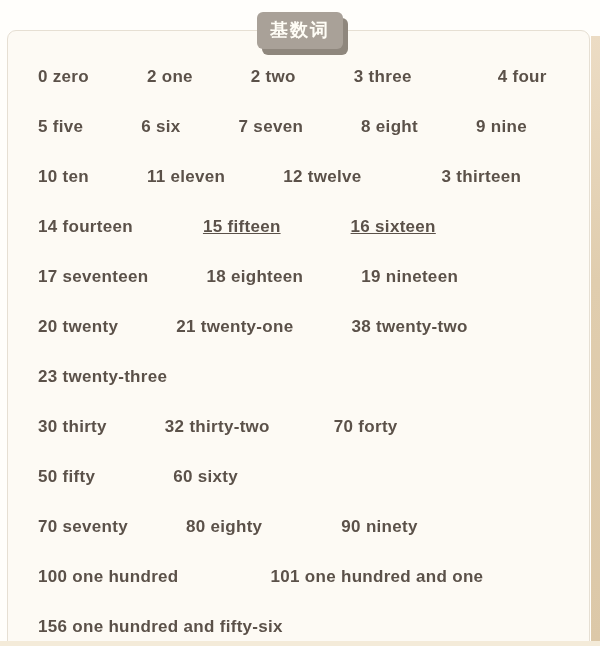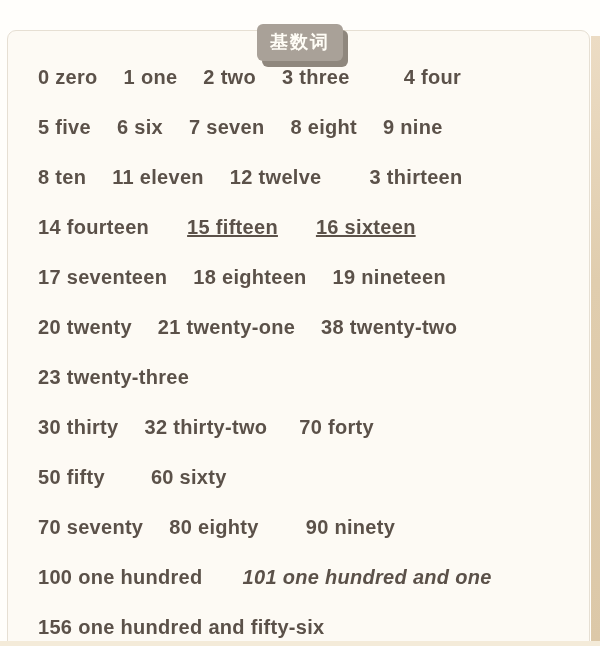--- a/index.html
+++ b/index.html
@@ -36,21 +36,21 @@
   }
   .bottom-strip{
     position:absolute;
     left:0; top:641px;
     width:600px; height:5px;
     background:var(--bottom-strip);
     z-index:3;
   }
   .badge{
     position:absolute;
-    top:24px; left:50%;
+    top:12px; left:50%;
     transform:translateX(-50%);
     z-index:2;
     background:var(--badge-bg);
     color:var(--badge-text);
     font-size:18px;
     font-weight:bold;
     letter-spacing:2px;
     padding:6px 13px 7px 13px;
     border-radius:6px;
     box-shadow:5px 6px 0 var(--badge-shadow);
@@ -60,56 +60,57 @@
     position:absolute;
     left:0; top:21px;
     width:100%;
   }
   .row{
     height:50px;
     display:flex;
     align-items:center;
     padding-left:30px;
     color:var(--text-color);
-    font-size:20px;
+    font-size:17px;
     font-weight:700;
     letter-spacing:.3px;
     white-space:nowrap;
+    gap:32px;
   }
   .item + .item{margin-left:26px;}
   
   .row:nth-child(1) .item:nth-child(5){margin-left:54px;}
   .row:nth-child(3) .item:nth-child(4){margin-left:48px;}
   .row:nth-child(4) .item + .item{margin-left:38px;text-decoration:underline;}
   .row:nth-child(8) .item:nth-child(3){margin-left:32px;}
   .row:nth-child(9) .item + .item{margin-left:46px;}
   .row:nth-child(10) .item:nth-child(3){margin-left:47px;}
-  .row:nth-child(11) .item + .item{margin-left:40px;font-style:italic;}
+  .row:nth-child(11) .item + .item{margin-left:60px;}
 </style>
 </head>
 <body>
 
 <div class="card">
   <div class="list">
       <div class="row">
         <span class="item">0 zero</span>
-        <span class="item">1 one</span>
+        <span class="item">2 one</span>
         <span class="item">2 two</span>
         <span class="item">3 three</span>
         <span class="item">4 four</span>
       </div>
       <div class="row">
         <span class="item">5 five</span>
         <span class="item">6 six</span>
         <span class="item">7 seven</span>
         <span class="item">8 eight</span>
         <span class="item">9 nine</span>
       </div>
       <div class="row">
-        <span class="item">8 ten</span>
+        <span class="item">10 ten</span>
         <span class="item">11 eleven</span>
         <span class="item">12 twelve</span>
         <span class="item">3 thirteen</span>
       </div>
       <div class="row">
         <span class="item">14 fourteen</span>
         <span class="item">15 fifteen</span>
         <span class="item">16 sixteen</span>
       </div>
       <div class="row">

